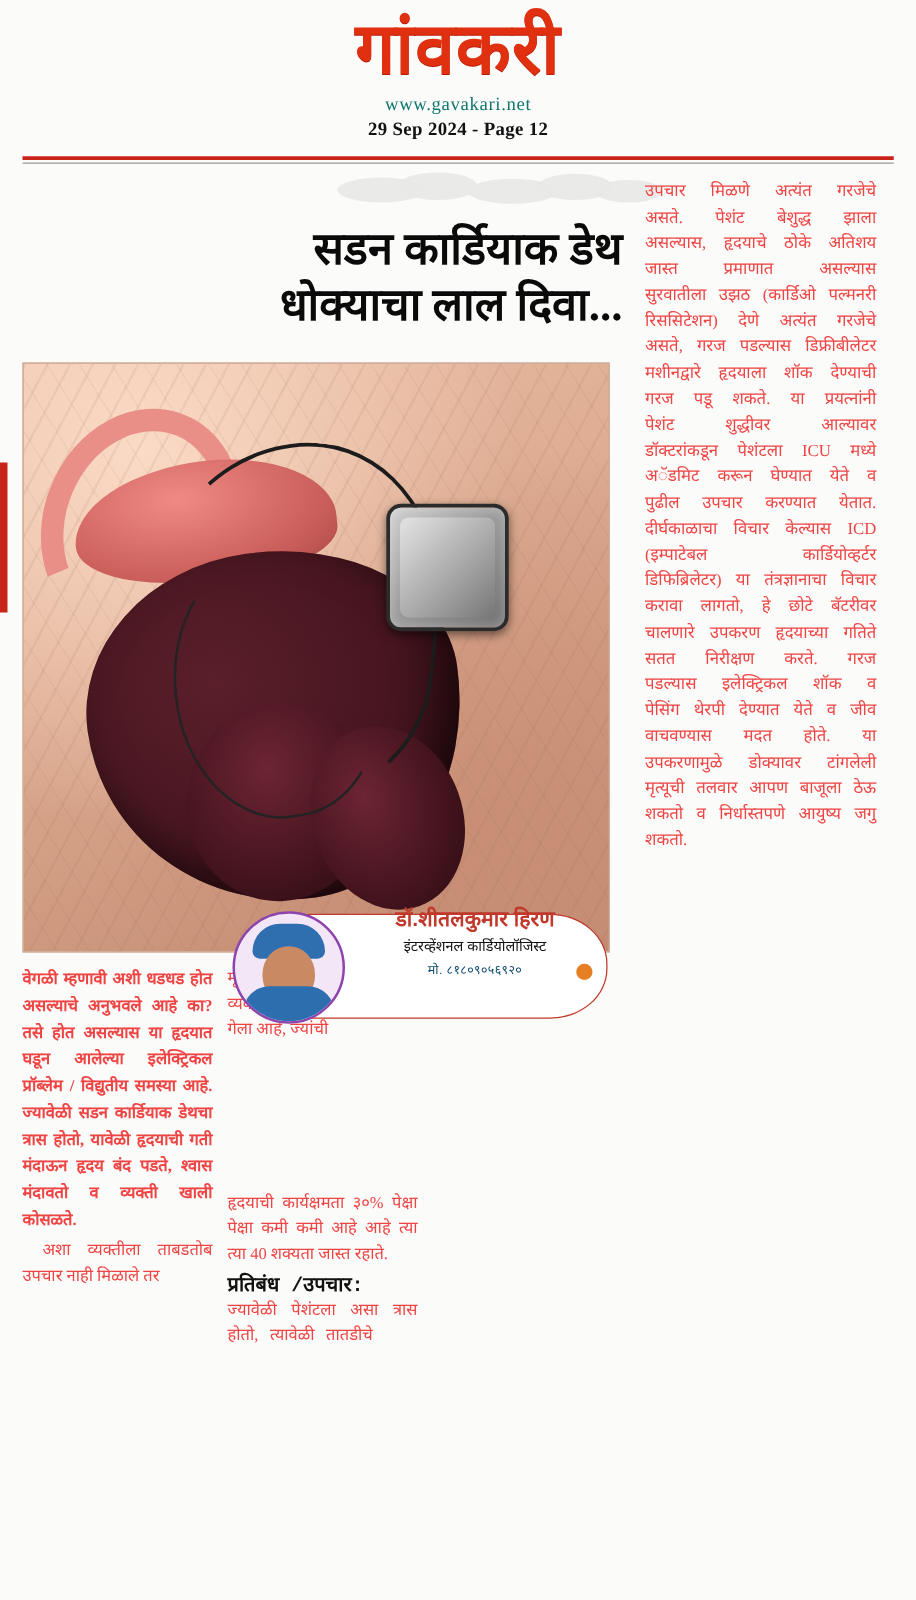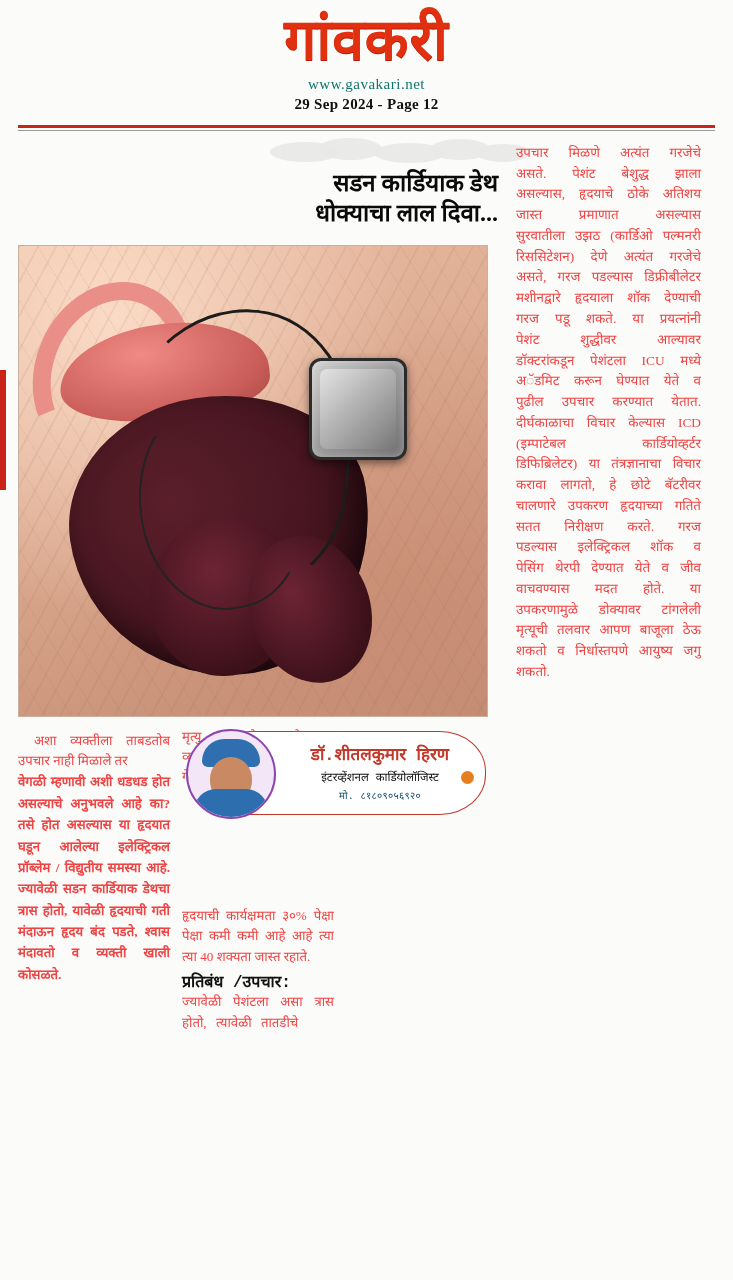--- a/index.html
+++ b/index.html
@@ -95,21 +95,21 @@
     flex: 0 0 484px;
   }
   .right-col {
     width: 185px;
     flex: 0 0 185px;
   }
 
   .headline {
     font-family: "Liberation Serif", serif;
     font-weight: bold;
-    font-size: 24px;
+    font-size: 36px;
     line-height: 1.24;
     color: #0a0a0a;
     text-align: right;
     padding-right: 4px;
     padding-top: 10px;
   }
 
   
   .col-text {
     font-family: "Liberation Serif", serif;
@@ -305,24 +305,24 @@
     right: 12px;
     top: 44px;
     width: 13px;
     height: 13px;
     border-radius: 50%;
     background: #e67e22;
   }
   .badge-text {
     position: absolute;
     left: 96px;
-    top: 20px;
+    top: 0;
     width: 196px;
     text-align: center;
-    font-family: Liberation Mono, monospace;
+    font-family: Liberation Sans, sans-serif;
   }
   .badge-name {
     color: #c0392b;
     font-weight: bold;
     font-size: 17px;
     line-height: 1.1;
   }
   .badge-role {
     color: #111;
     font-size: 11.5px;
@@ -400,22 +400,22 @@
         </div>
       </div>
 
       <div class="right-col">
         <div class="col-text spread">उपचार मिळणे अत्यंत गरजेचे असते. पेशंट बेशुद्ध झाला असल्यास, हृदयाचे ठोके अतिशय जास्त प्रमाणात असल्यास सुरवातीला उझठ (कार्डिओ पल्मनरी रिससिटेशन) देणे अत्यंत गरजेचे असते, गरज पडल्यास डिफ्रीबीलेटर मशीनद्वारे हृदयाला शॉक देण्याची गरज पडू शकते. या प्रयत्नांनी पेशंट शुद्धीवर आल्यावर डॉक्टरांकडून पेशंटला ICU मध्ये अॅडमिट करून घेण्यात येते व पुढील उपचार करण्यात येतात. दीर्घकाळाचा विचार केल्यास ICD (इम्पाटेबल कार्डियोव्हर्टर डिफिब्रिलेटर) या तंत्रज्ञानाचा विचार करावा लागतो, हे छोटे बॅटरीवर चालणारे उपकरण हृदयाच्या गतिते सतत निरीक्षण करते. गरज पडल्यास इलेक्ट्रिकल शॉक व पेसिंग थेरपी देण्यात येते व जीव वाचवण्यास मदत होते. या उपकरणामुळे डोक्यावर टांगलेली मृत्यूची तलवार आपण बाजूला ठेऊ शकतो व निर्धास्तपणे आयुष्य जगु शकतो.</div>
       </div>
     </div>
 
     <div class="lower">
       <div class="lcol">
+        <div class="col-text bold-block">वेगळी म्हणावी अशी धडधड होत असल्याचे अनुभवले आहे का? तसे होत असल्यास या हृदयात घडून आलेल्या इलेक्ट्रिकल प्रॉब्लेम / विद्युतीय समस्या आहे. ज्यावेळी सडन कार्डियाक डेथचा त्रास होतो, यावेळी हृदयाची गती मंदाऊन हृदय बंद पडते, श्वास मंदावतो व व्यक्ती खाली कोसळते.</div>
         <div class="col-text" style="text-indent:16px;margin-top:4px;">अशा व्यक्तीला ताबडतोब उपचार नाही मिळाले तर</div>
-        <div class="col-text bold-block">वेगळी म्हणावी अशी धडधड होत असल्याचे अनुभवले आहे का? तसे होत असल्यास या हृदयात घडून आलेल्या इलेक्ट्रिकल प्रॉब्लेम / विद्युतीय समस्या आहे. ज्यावेळी सडन कार्डियाक डेथचा त्रास होतो, यावेळी हृदयाची गती मंदाऊन हृदय बंद पडते, श्वास मंदावतो व व्यक्ती खाली कोसळते.</div>
       </div>
 
       <div class="mcol">
         <div class="col-text">मृत्यु हा ठरलेला आहे. ज्या व्यक्तींना आधी हार्ट अटॅक येऊन गेला आहे, ज्यांची</div>
         <div style="height:118px;"></div>
         <div class="col-text">हृदयाची कार्यक्षमता ३०% पेक्षा पेक्षा कमी कमी आहे आहे त्या त्या 40 शक्यता जास्त रहाते.</div>
         <div class="section-head">प्रतिबंध /उपचार:</div>
         <div class="col-text spread">ज्यावेळी पेशंटला असा त्रास होतो, त्यावेळी तातडीचे</div>
       </div>
 

